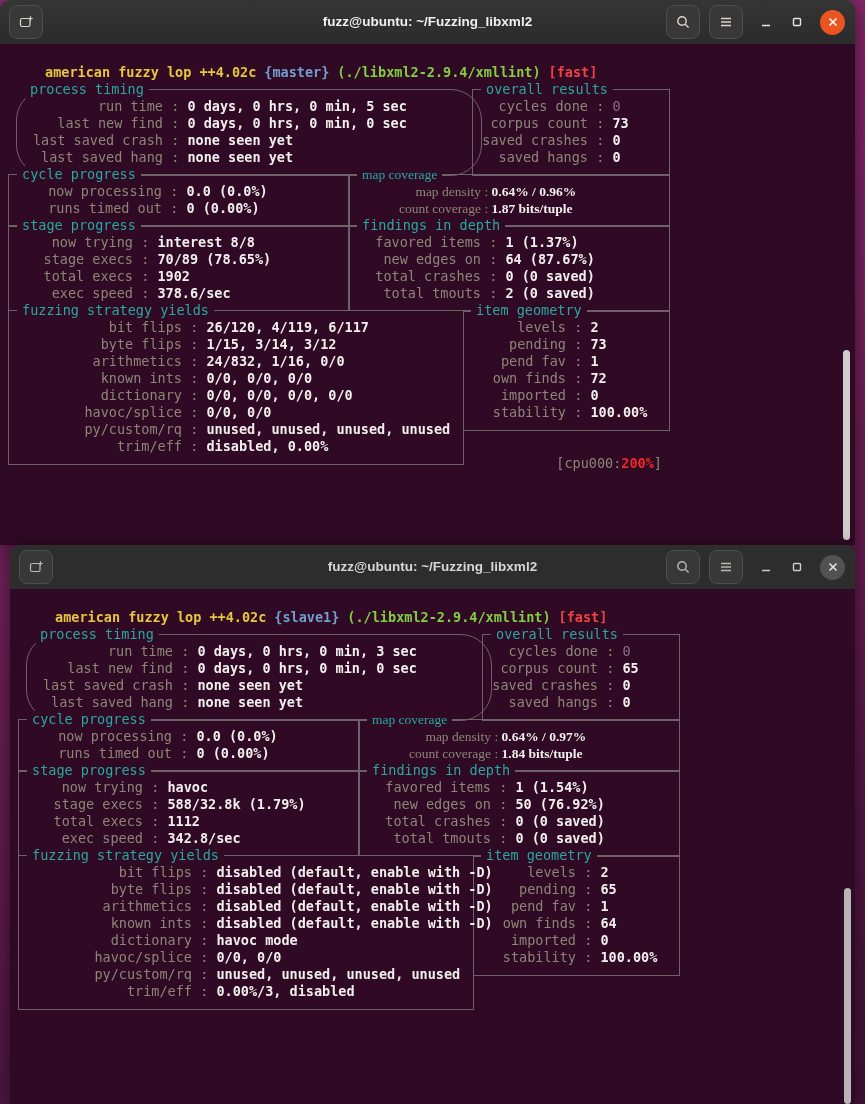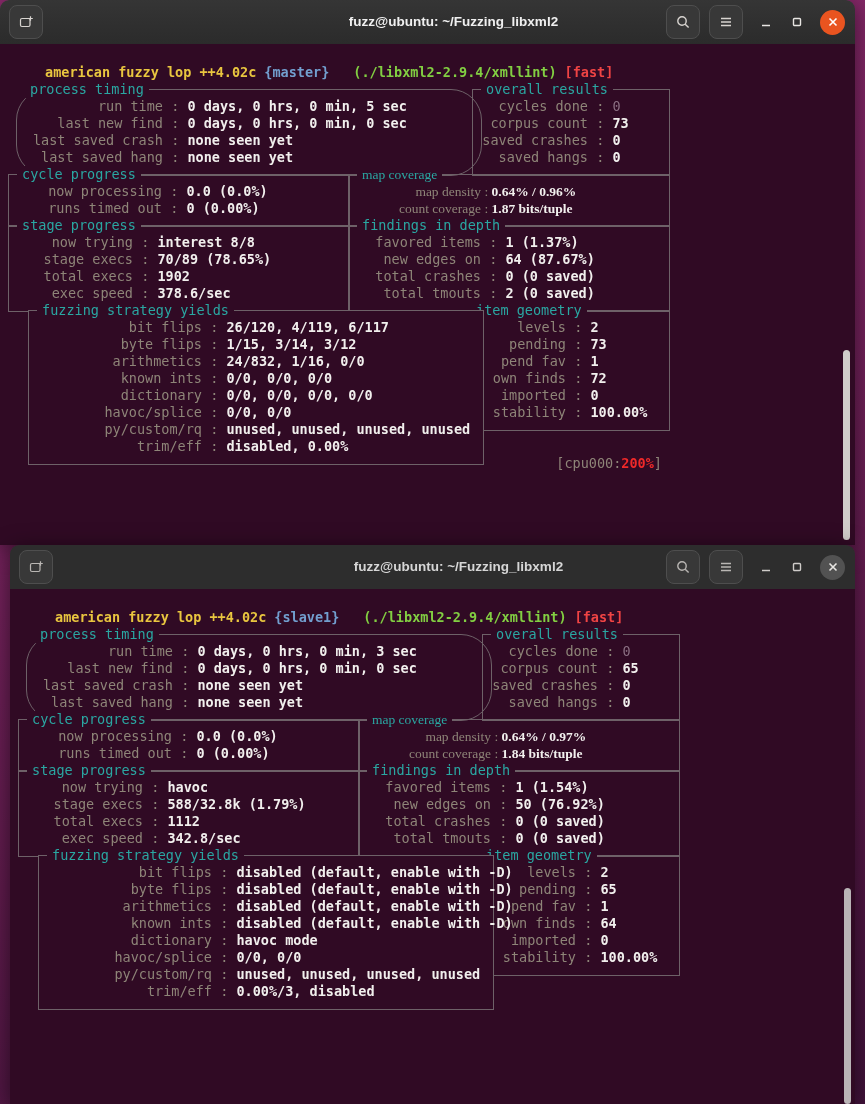--- a/index.html
+++ b/index.html
@@ -11,21 +11,21 @@
   
   .win{position:absolute;border-radius:9px 9px 0 0;box-shadow:0 4px 22px rgba(0,0,0,.55);}
   .titlebar{
     position:absolute;top:0;left:0;right:0;height:44px;
     background:linear-gradient(#353535,#2b2b2b);
     border-bottom:1px solid #1c1c1c;border-radius:9px 9px 0 0;
   }
   .win.unfocused .titlebar{background:#2d2d2d;}
   .tb-title{
     position:absolute;left:50%;top:50%;transform:translate(-50%,-50%);
-    color:#f0f0f0;font:bold 13.5px/16px "Liberation Sans",sans-serif;white-space:nowrap;margin-left:26px;
+    color:#f0f0f0;font:bold 13.5px/16px "Liberation Sans",sans-serif;white-space:nowrap;
   }
   .win.unfocused .tb-title{color:#d6d6d6;}
   .tb-btn{
     width:34px;height:34px;border:1px solid #4e4e4e;border-radius:8px;
     background:#383838;display:flex;align-items:center;justify-content:center;padding:0;
   }
   .tb-left{position:absolute;left:9px;top:50%;transform:translateY(-50%);}
   .tb-right{position:absolute;right:10px;top:50%;transform:translateY(-50%);display:flex;align-items:center;gap:9px;}
   .tb-glyph{width:16px;height:16px;display:flex;align-items:center;justify-content:center;background:none;border:none;padding:0;margin-left:6px;}
   .tb-close{
@@ -35,39 +35,39 @@
   .win.unfocused .tb-close{background:#525252;}
   .tb-btn svg,.tb-glyph svg,.tb-close svg{display:block;}
   
   .term{
     position:absolute;top:44px;left:0;right:0;bottom:0;
     background:#300a24;overflow:hidden;
     font:13.5px/17px "DejaVu Sans Mono",monospace;
     --bd:#6e6168;--lbl:#8e8578;--val:#f1efed;--teal:#2aa7a2;
   }
   .afl-header{position:absolute;top:20px;left:45px;display:flex;gap:8px;font-weight:bold;white-space:pre;}
-  .h-app{color:#e9c63f;} .h-inst{color:#729fcf;} .h-target{color:#82cf42;margin-left:16px;} .h-mode{color:#ef4444;}
+  .h-app{color:#e9c63f;} .h-inst{color:#729fcf;} .h-target{color:#82cf42;} .h-mode{color:#ef4444;}
   .box{position:absolute;border:1px solid var(--bd);}
   .sec-title{
     position:absolute;top:-9px;left:8px;background:#300a24;padding:0 5px;
     color:var(--teal);line-height:17px;white-space:pre;
   }
   .rows{padding-top:8px;}
   .arow{display:flex;height:17px;line-height:17px;padding-left:5px;white-space:pre;}
   .arow .l{flex:none;width:var(--lw);text-align:right;color:var(--lbl);overflow:hidden;}
   .arow .s{flex:none;color:var(--lbl);}
   .arow .v{flex:none;color:var(--val);font-weight:bold;}
   .arow .v.dim{color:#8a6f82;font-weight:normal;}
   .b-proc    {top:45px;left:16px;width:464px;height:85px;border-radius:31px;--lw:141px;}
   .b-overall {top:45px;left:472px;width:196px;height:85px;--lw:110px;}
   .b-cycle   {top:130px;left:8px;width:340px;height:51px;--lw:148px;}
   .b-map     {top:130px;left:348px;width:320px;height:51px;font-family:Liberation Serif, serif;--lw:127px;}
   .b-stage   {top:181px;left:8px;width:340px;height:85px;--lw:119px;}
   .b-find    {top:181px;left:348px;width:320px;height:85px;--lw:127px;}
-  .b-strategy{top:266px;left:8px;width:454px;height:153px;--lw:168px;z-index:2;background:#300a24;margin-left:20px;}
+  .b-strategy{top:266px;left:8px;width:454px;height:153px;--lw:168px;z-index:2;background:#300a24;}
   .b-geom    {top:266px;left:462px;width:206px;height:119px;--lw:98px;}
   .cpu{position:absolute;top:394px;left:0;width:662px;text-align:right;white-space:pre;}
   .cpu .c-lbl{color:var(--lbl);}
   .cpu .c-val{color:#ef2929;font-weight:bold;}
   .sb{position:absolute;border-radius:4px;}
 </style>
 </head>
 <body>
 
 <div class="stage">

